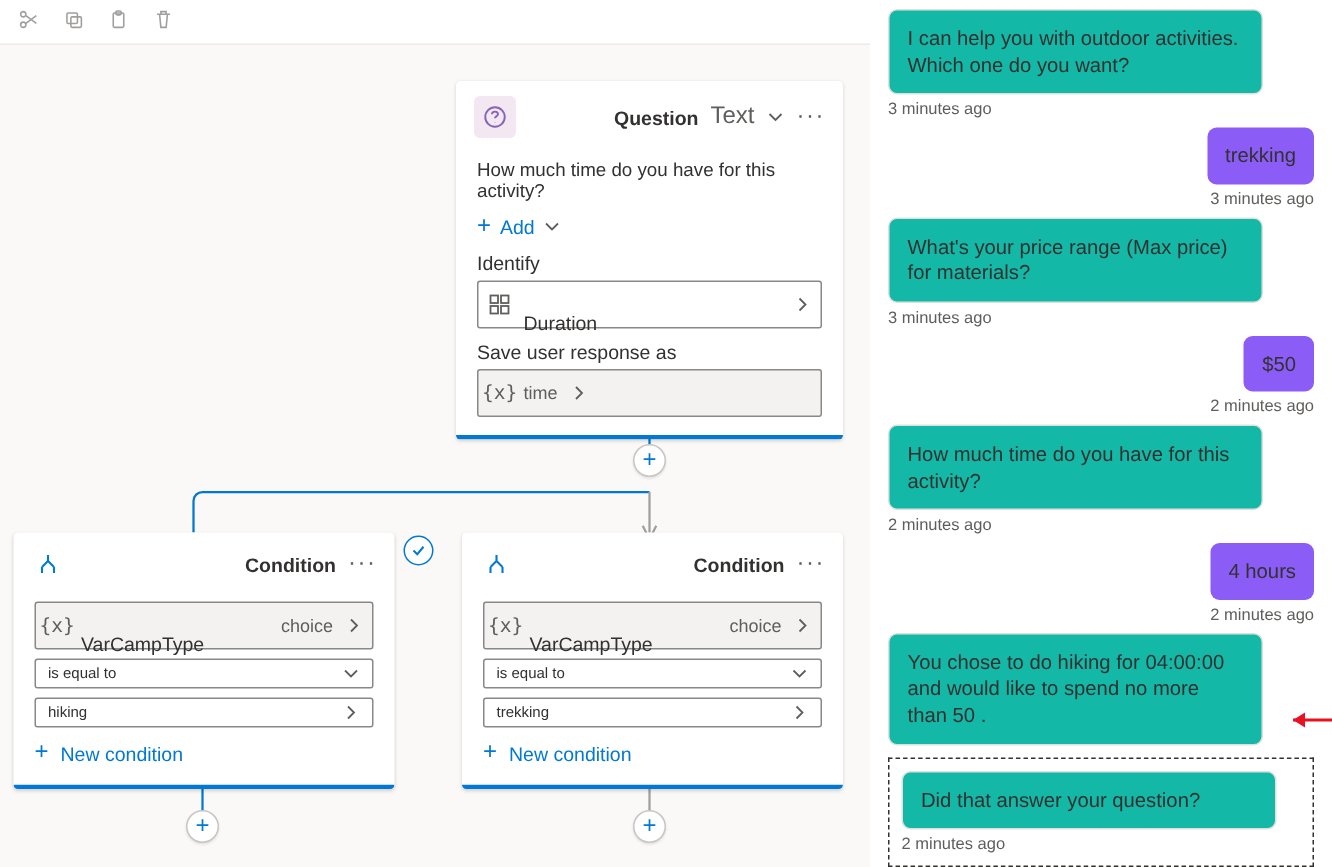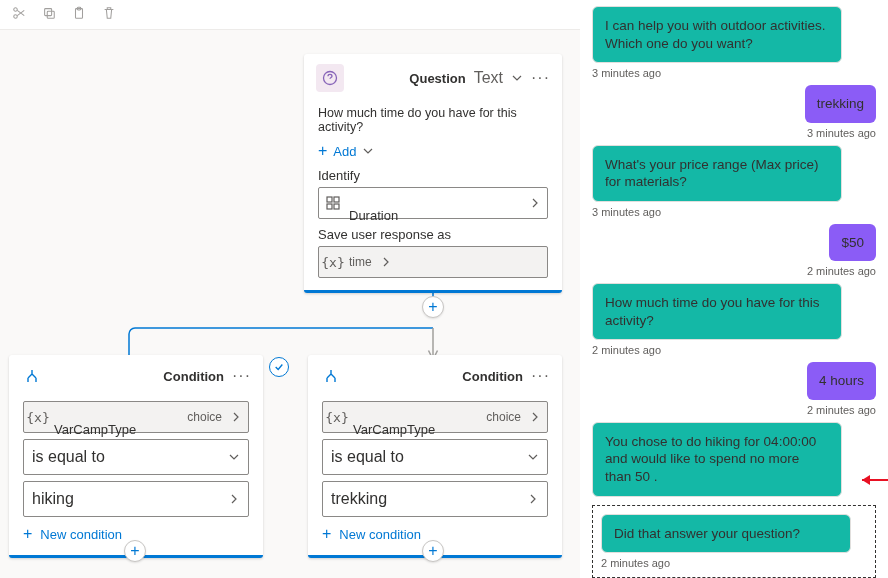--- a/index.html
+++ b/index.html
@@ -76,23 +76,23 @@
   .pill-row {
     height: 32px; border:1px solid #8a8886; border-radius:2px;
     display:flex; align-items:center; padding:0 6px; gap:8px;
     background:#fff; cursor:pointer;
   }
   .pill-row.var { background:#f3f2f1; }
   .pill-row .grow { flex:1; font-size:13px;margin-top:24px; }
   .pill-row .tag { font-size:12px; color:#605e5c; }
   .pill-icon { width:16px; height:16px; color:#605e5c; display:flex;align-items:center;justify-content:center;}
   .op-row {
-    height: 36px; border:1px solid #8a8886; border-radius:2px;
+    height: 20px; border:1px solid #8a8886; border-radius:2px;
     display:flex; align-items:center; padding:0 8px; margin-top:6px;
-    background:#fff; cursor:pointer; font-size:16px;
+    background:#fff; cursor:pointer; font-size:10px;
   }
   .op-row .grow { flex:1; }
   .newcond { display:flex; align-items:center; gap:8px; color:#0078d4; margin-top:8px; cursor:pointer; font-size:13px;}
   .plus-btn {
     position:absolute; width:22px;height:22px;border-radius:50%;background:#fff;
     border:1px solid #c8c6c4; display:flex;align-items:center;justify-content:center;
     color:#0078d4; font-size:16px; cursor:pointer;
     box-shadow: 0 1px 2px rgba(0,0,0,0.1);
   }
   .check-badge {

